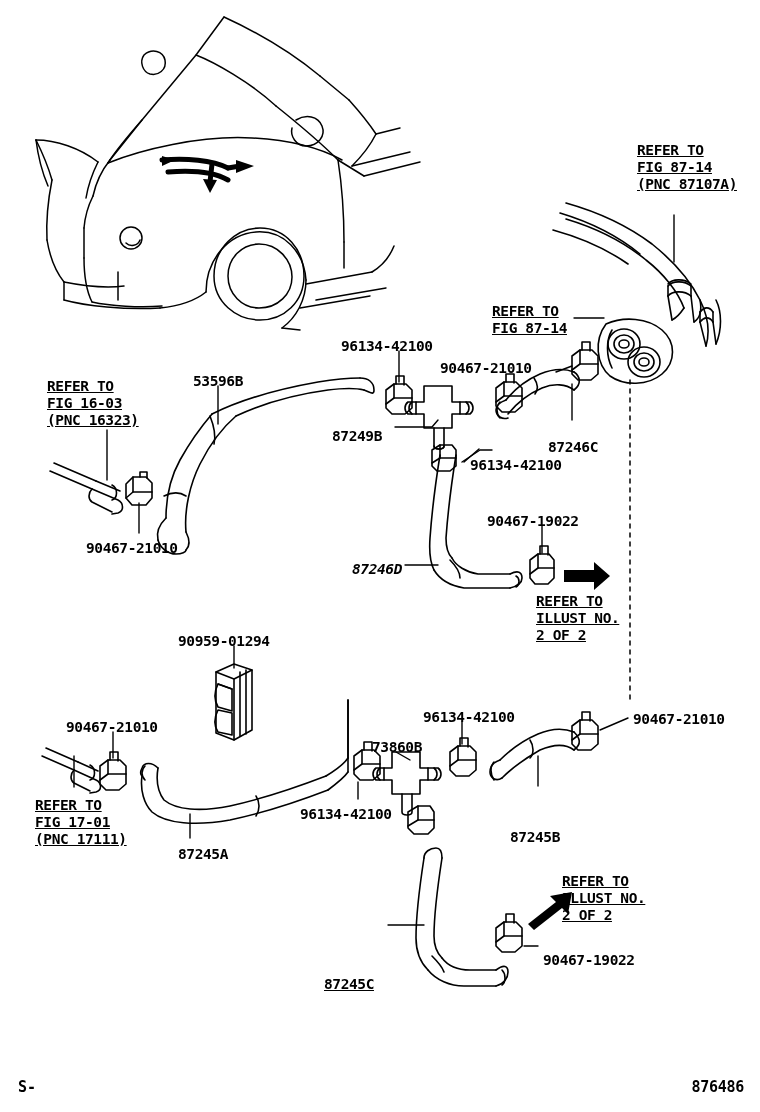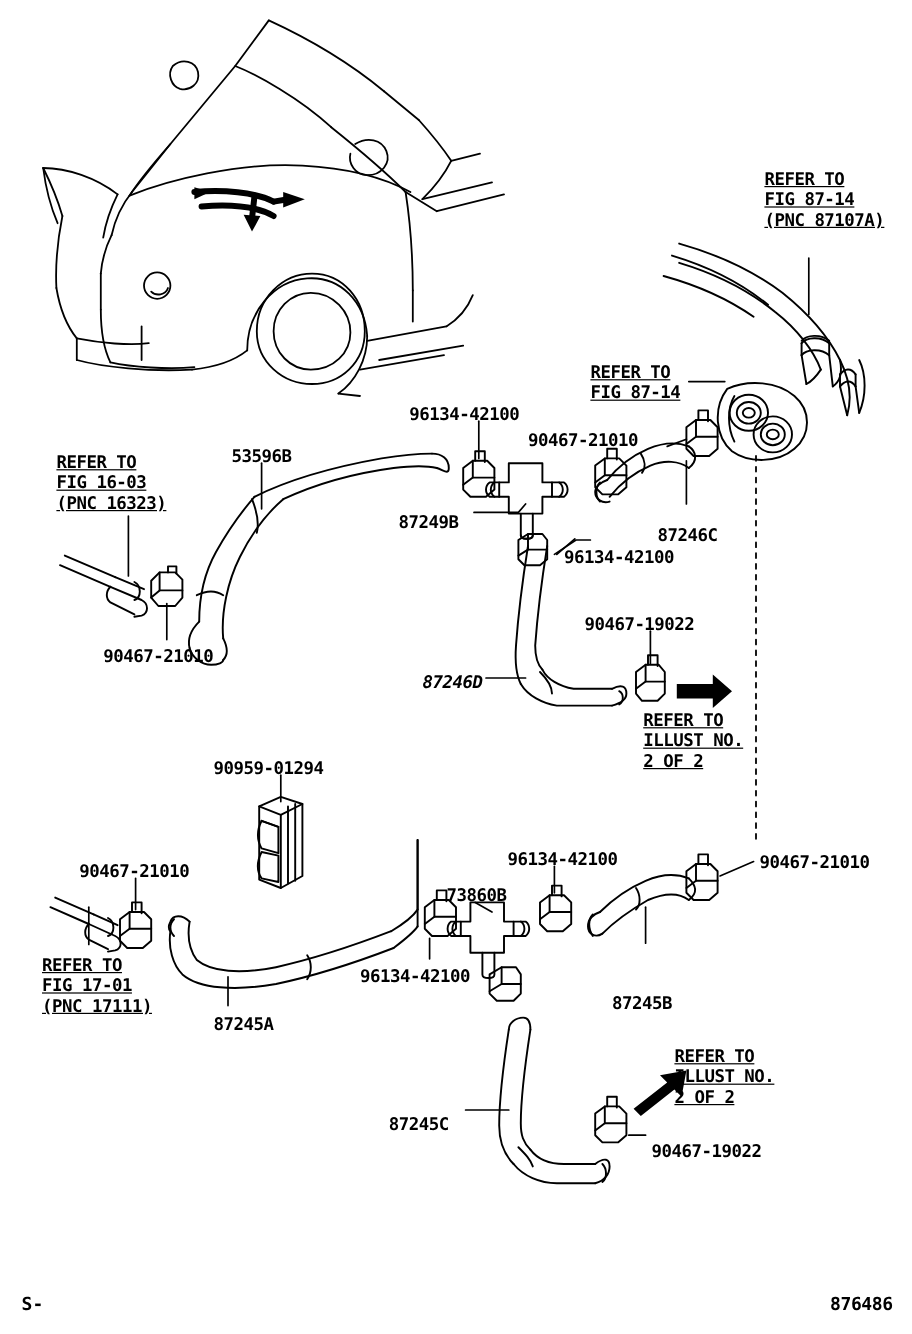--- a/index.html
+++ b/index.html
@@ -469,20 +469,20 @@
       <div class="lbl" style="left: 633px; top: 711px;">90467-21010</div>
       <div class="lbl" style="left: 300px; top: 806px;">96134-42100</div>
       <div class="lbl" style="left: 510px; top: 794px; margin-top: 35px;">87245B</div>
       <div class="lbl multi" style="left: 35px; top: 797px;">REFER TO
 FIG 17-01
 (PNC 17111)</div>
       <div class="lbl" style="left: 165px; top: 846px; margin-left: 13px;">87245A</div>
       <div class="lbl multi" style="left: 562px; top: 873px;">REFER TO
 ILLUST NO.
 2 OF 2</div>
-      <div class="lbl" style="left: 324px; top: 930px;">87245C</div>
+      <div class="lbl" style="left: 324px; top: 976px; text-decoration: underline;">87245C</div>
       <div class="lbl" style="left: 543px; top: 952px;">90467-19022</div>
     </div>
 
   <div class="footer-left">S-</div>
   <div class="footer-right">876486</div>
 
 </div>
 
 </body></html>

